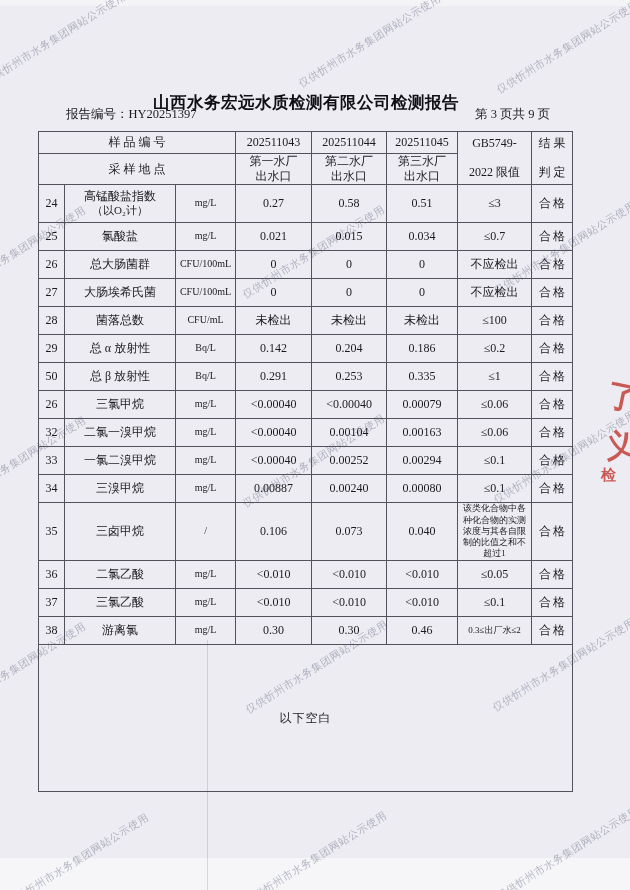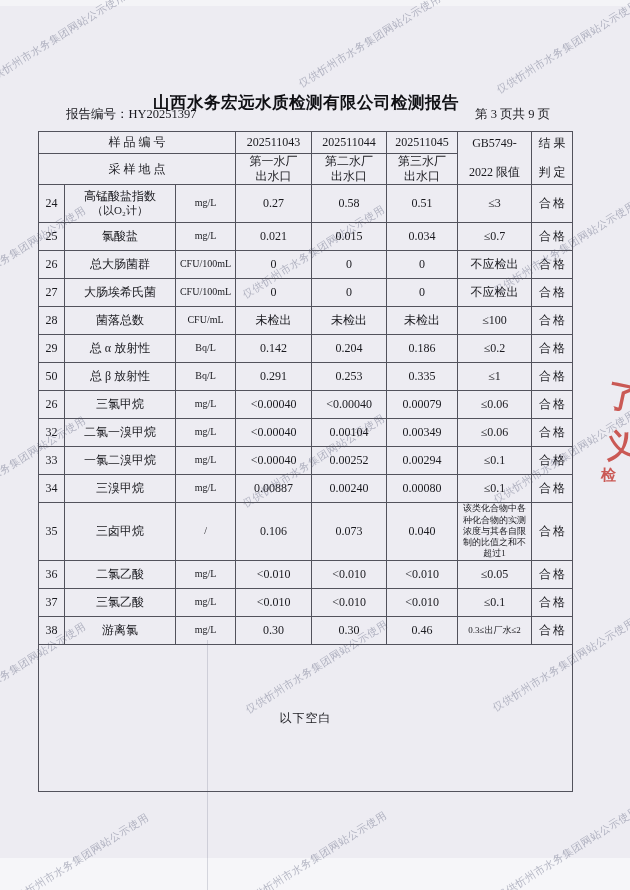--- a/index.html
+++ b/index.html
@@ -262,21 +262,21 @@
       <td class="vcell">0.00079</td>
       <td>≤0.06</td>
       <td class="ls2">合格</td>
     </tr>
     <tr class="r">
       <td>32</td>
       <td class="item">二氯一溴甲烷</td>
       <td class="unit">mg/L</td>
       <td class="vcell">&lt;0.00040</td>
       <td class="vcell">0.00104</td>
-      <td class="vcell">0.00349</td>
+      <td class="vcell">0.00163</td>
       <td>≤0.06</td>
       <td class="ls2">合格</td>
     </tr>
     <tr class="r">
       <td>33</td>
       <td class="item">一氯二溴甲烷</td>
       <td class="unit">mg/L</td>
       <td class="vcell">&lt;0.00040</td>
       <td class="vcell">0.00252</td>
       <td class="vcell">0.00294</td>

